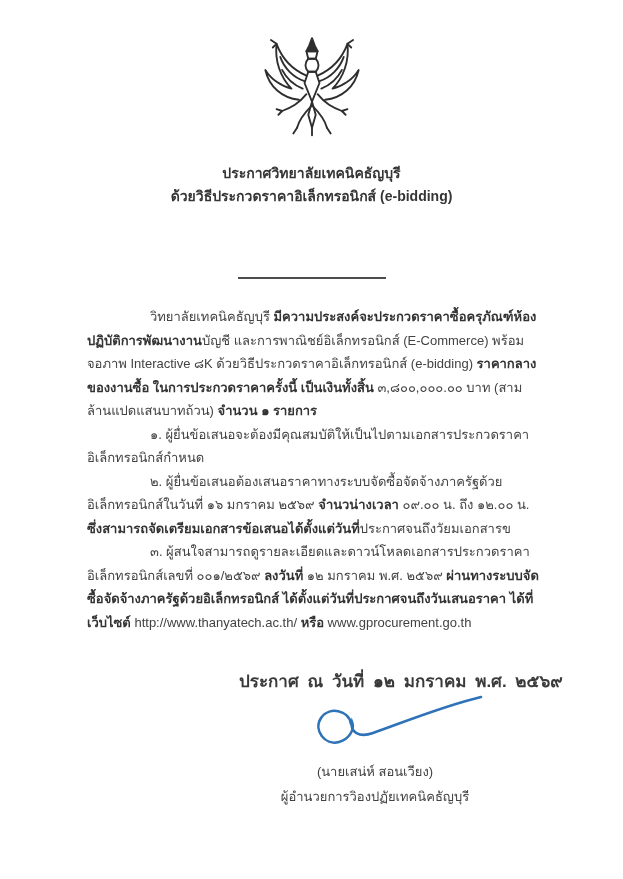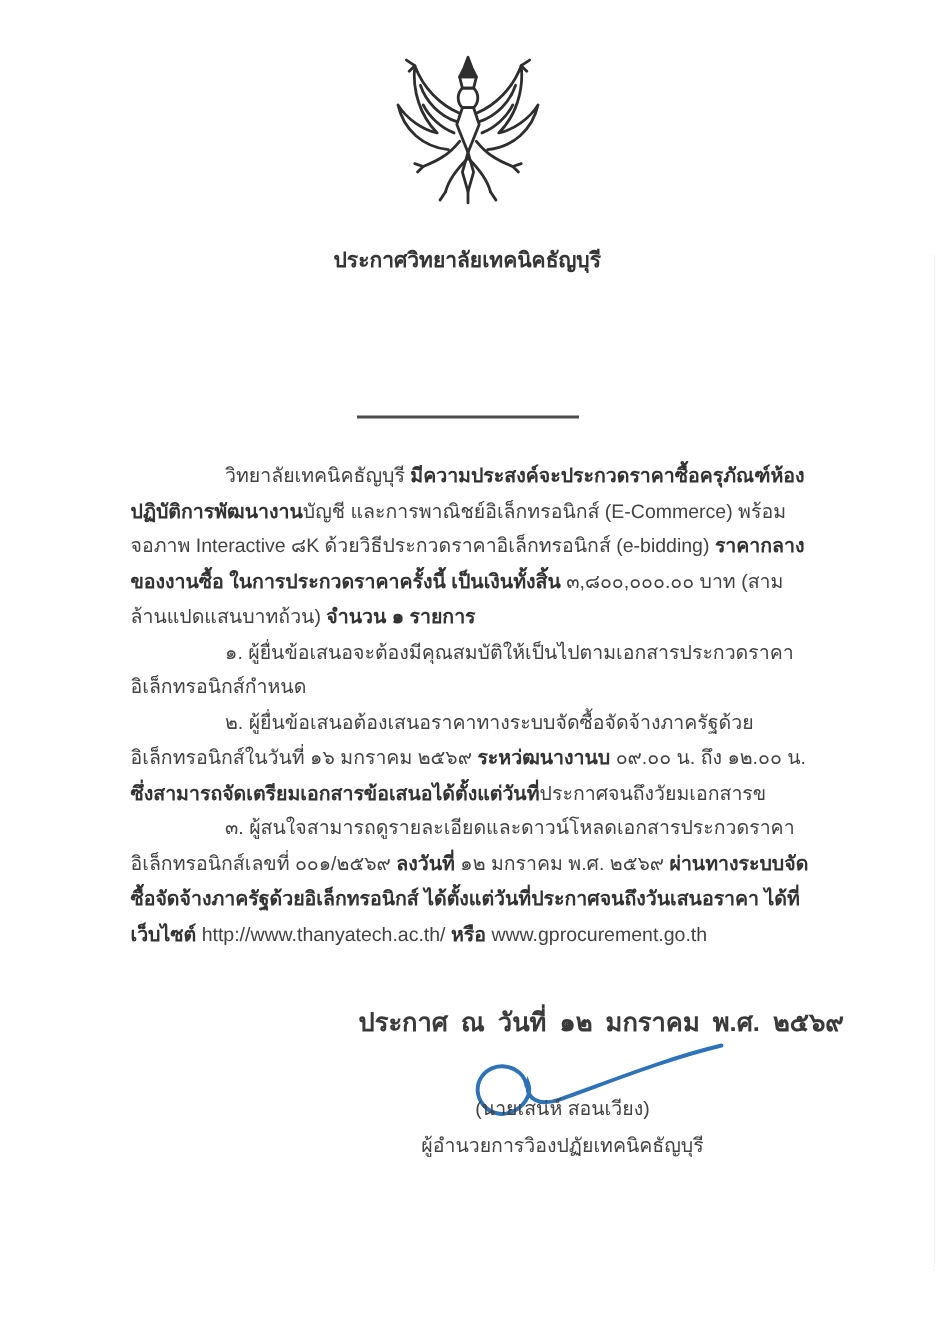--- a/index.html
+++ b/index.html
@@ -33,21 +33,21 @@
   .content p{margin:0;text-indent:63px;}
   .b{font-weight:700;color:#333333;}
   .date-line{
     position:absolute;top:667px;left:239px;
     font-size:17px;font-weight:600;color:#3a3a3a;word-spacing:4px;
   }
   .signature{
     position:absolute;top:694px;left:295px;width:190px;height:64px;
   }
   .signer-block{
-    position:absolute;top:726px;left:235px;width:280px;
+    position:absolute;top:759px;left:235px;width:280px;
     text-align:center;font-size:13px;line-height:25px;color:#424242;
   }
   .signer-block p{margin:0;}
 </style>
 </head>
 <body>
 
 <div class="page">
 
   <div class="emblem">
@@ -68,28 +68,29 @@
         <path d="M28 80 L22 78 M28 80 L24 84 M92 80 L98 78 M92 80 L96 84"></path>
         <path d="M60 70 L64 84 L60 98 L56 84 Z"></path>
         <path d="M60 74 C52 82 46 90 44 98 M60 74 C68 82 74 90 76 98"></path>
         <path d="M44 98 L40 104 M76 98 L80 104 M60 98 L60 106"></path>
       </g>
     </svg>
   </div>
 
   <div class="title-block">
     <p>ประกาศวิทยาลัยเทคนิคธัญบุรี</p>
+    <p>ด้วยวิธีประกวดราคาอิเล็กทรอนิกส์ (e-bidding)</p>
   </div>
 
   <div class="divider"></div>
 
   <div class="content">
     <p><span>วิทยาลัยเทคนิคธัญบุรี </span><span class="b">มีความประสงค์จะประกวดราคาซื้อครุภัณฑ์ห้องปฏิบัติการพัฒนางาน</span><span>บัญชี และการพาณิชย์อิเล็กทรอนิกส์ (E-Commerce) พร้อมจอภาพ Interactive ๘K ด้วยวิธีประกวดราคาอิเล็กทรอนิกส์ (e-bidding) </span><span class="b">ราคากลางของงานซื้อ ในการประกวดราคาครั้งนี้ เป็นเงินทั้งสิ้น </span><span>๓,๘๐๐,๐๐๐.๐๐ บาท (สามล้านแปดแสนบาทถ้วน) </span><span class="b">จำนวน ๑ รายการ</span></p>
     <p><span>๑. ผู้ยื่นข้อเสนอจะต้องมีคุณสมบัติให้เป็นไปตามเอกสารประกวดราคาอิเล็กทรอนิกส์กำหนด</span></p>
-    <p><span>๒. ผู้ยื่นข้อเสนอต้องเสนอราคาทางระบบจัดซื้อจัดจ้างภาครัฐด้วยอิเล็กทรอนิกส์ในวันที่ ๑๖ มกราคม ๒๕๖๙ </span><span class="b">ระหว่ฒนางานบ </span><span>๐๙.๐๐ น. ถึง ๑๒.๐๐ น. </span><span class="b">ซึ่งสามารถจัดเตรียมเอกสารข้อเสนอได้ตั้งแต่วันที่</span><span>ประกาศจนถึงวัยมเอกสารข</span></p>
+    <p><span>๒. ผู้ยื่นข้อเสนอต้องเสนอราคาทางระบบจัดซื้อจัดจ้างภาครัฐด้วยอิเล็กทรอนิกส์ในวันที่ ๑๖ มกราคม ๒๕๖๙ </span><span class="b">จำนวน่างเวลา </span><span>๐๙.๐๐ น. ถึง ๑๒.๐๐ น. </span><span class="b">ซึ่งสามารถจัดเตรียมเอกสารข้อเสนอได้ตั้งแต่วันที่</span><span>ประกาศจนถึงวัยมเอกสารข</span></p>
     <p><span>๓. ผู้สนใจสามารถดูรายละเอียดและดาวน์โหลดเอกสารประกวดราคาอิเล็กทรอนิกส์เลขที่ ๐๐๑/๒๕๖๙ </span><span class="b">ลงวันที่ </span><span>๑๒ มกราคม พ.ศ. ๒๕๖๙ </span><span class="b">ผ่านทางระบบจัดซื้อจัดจ้างภาครัฐด้วยอิเล็กทรอนิกส์ ได้ตั้งแต่วันที่ประกาศจนถึงวันเสนอราคา ได้ที่เว็บไซต์ </span><span>http://www.thanyatech.ac.th/ </span><span class="b">หรือ </span><span>www.gprocurement.go.th</span></p>
   </div>
 
   <div class="date-line">ประกาศ ณ วันที่ ๑๒ มกราคม พ.ศ. ๒๕๖๙</div>
 
   <div class="signature">
     <svg viewBox="0 0 190 64" width="190" height="64">
       <path d="M56 30 C54 16 34 12 26 24 C18 36 30 52 44 48 C54 45 60 36 57 28 C55 38 64 44 78 39 C104 30 148 12 186 3" fill="none" stroke-width="2.6" stroke-linecap="round" stroke="#2e72b8"></path>
     </svg>
   </div>

